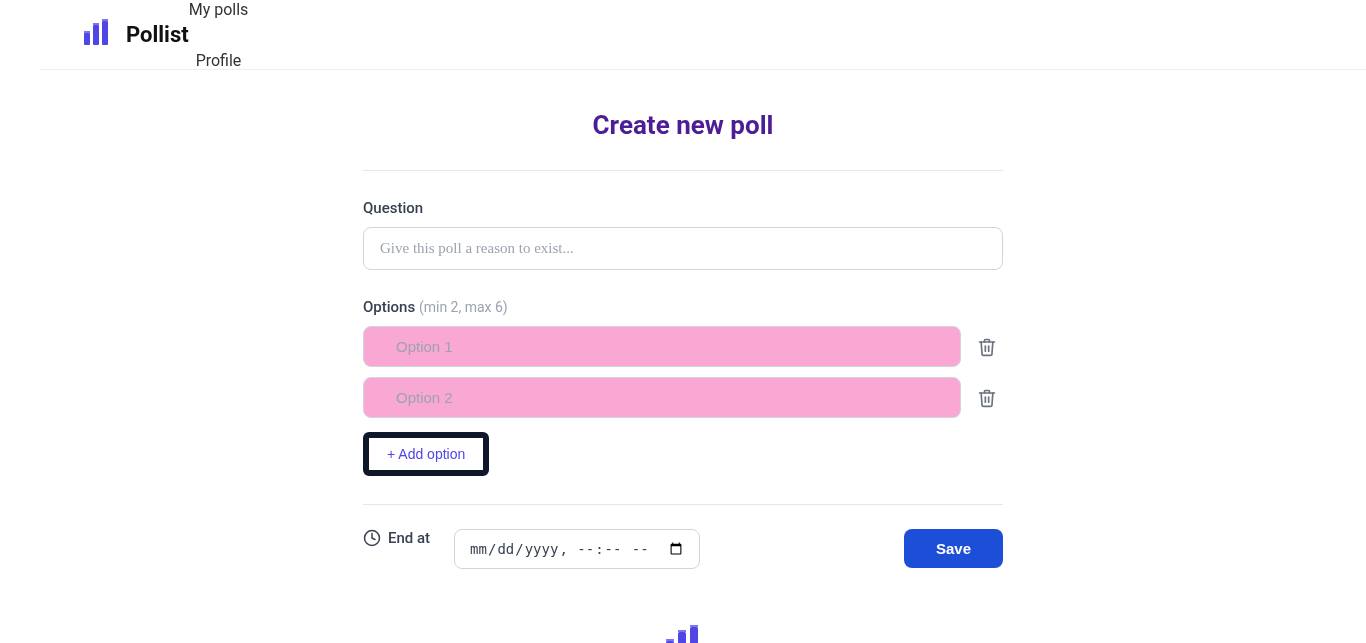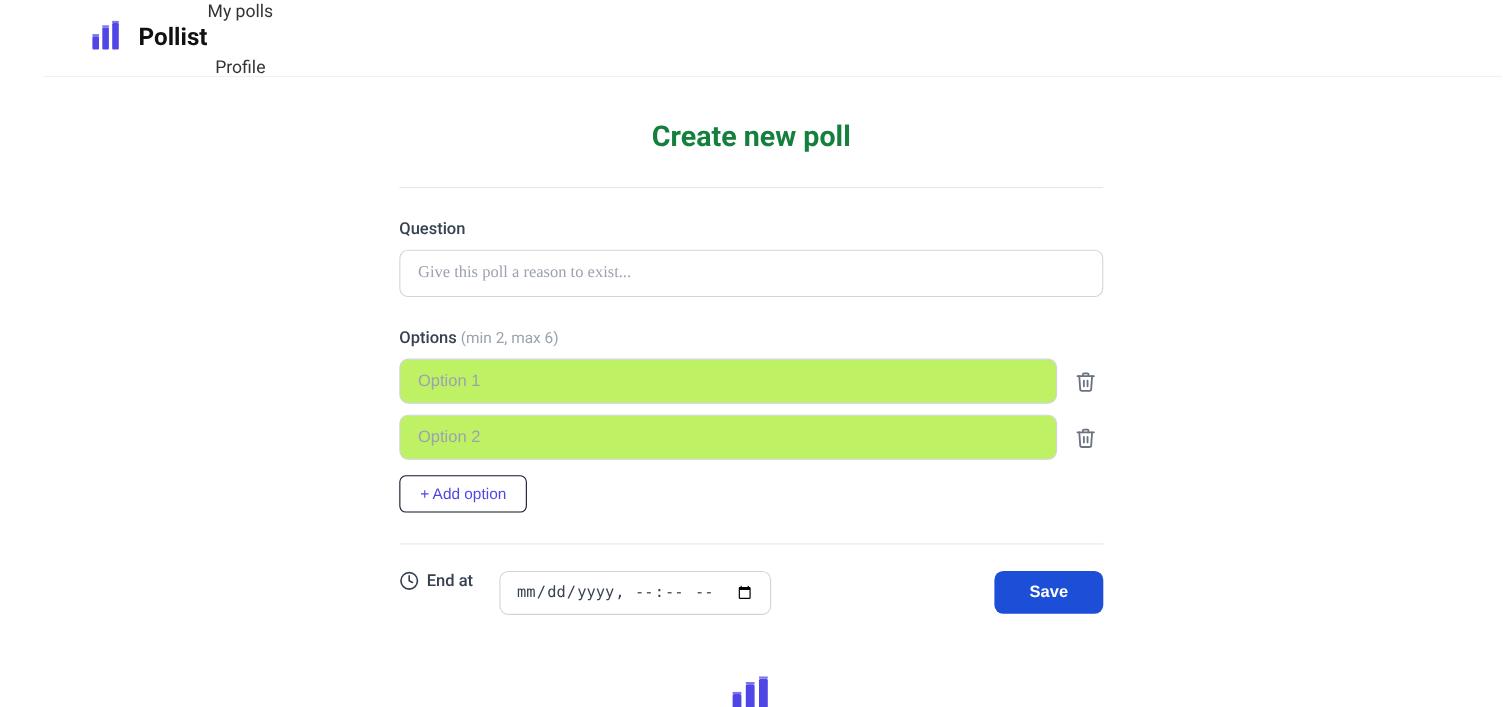--- a/index.html
+++ b/index.html
@@ -50,21 +50,21 @@
     
     .main {
       max-width: 680px;
       margin: 0 auto;
       padding: 40px 20px 60px;
     }
     .page-title {
       text-align: center;
       font-size: 26px;
       font-weight: 700;
-      color: #15803d;
+      color: #4c1d95;
       margin-bottom: 30px;
     }
     .divider {
       border: none;
       border-top: 1px solid #e5e7eb;
       margin-bottom: 28px;
     }
     .form-group {
       margin-bottom: 28px;
     }
@@ -101,46 +101,46 @@
       gap: 10px;
       margin-bottom: 14px;
     }
     .option-row {
       display: flex;
       align-items: center;
       gap: 10px;
     }
     .option-input {
       flex: 1;
-      padding: 11px 16px;
+      padding: 11px 32px;
       border: 1px solid #d1d5db;
       border-radius: 8px;
       font-size: 15px;
       color: #374151;
       outline: none;
-      background: #bef264;
+      background: #f9a8d4;
       transition: border-color 0.2s;
     }
     .option-input::placeholder { color: #9ca3af; }
     .delete-btn {
       background: none;
       border: none;
       cursor: pointer;
       padding: 6px;
       color: #6b7280;
       display: flex;
       align-items: center;
       justify-content: center;
       border-radius: 4px;
       transition: color 0.2s;
     }
 
     .add-option-btn {
       background: none;
-      border: 1px solid #0f172a;
+      border: 6px solid #0f172a;
       color: #4f46e5;
       font-size: 14px;
       font-weight: 500;
       padding: 8px 18px;
       border-radius: 6px;
       cursor: pointer;
       transition: background 0.2s, color 0.2s;
     }
 
     

